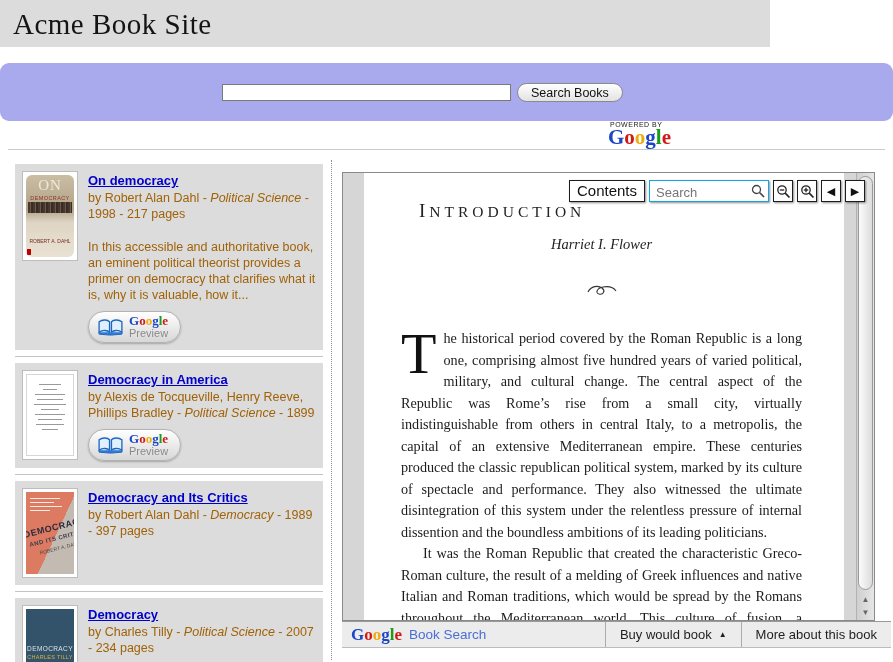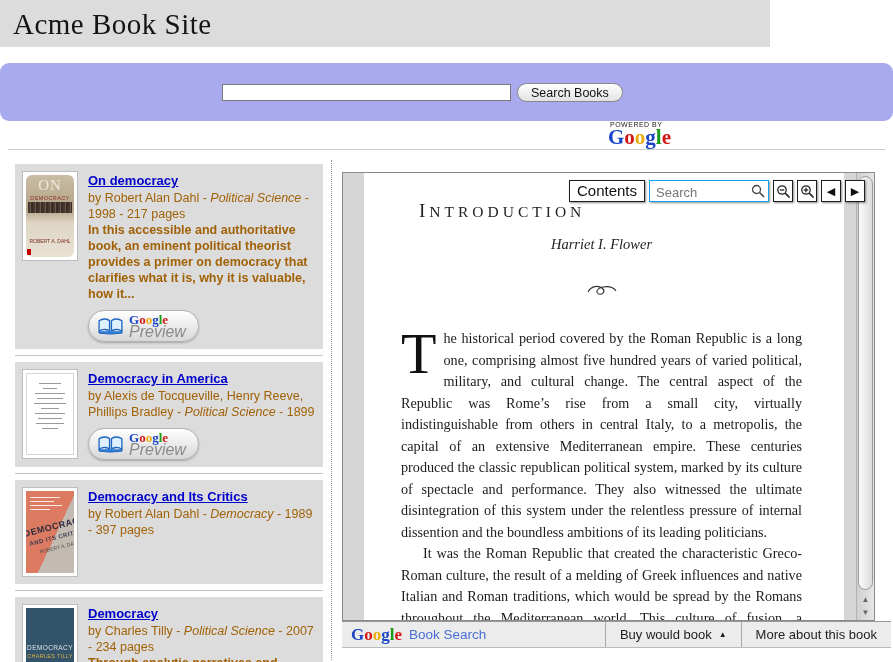--- a/index.html
+++ b/index.html
@@ -31,29 +31,29 @@
   .sidebar{position:absolute;left:15px;top:164px;width:308px;}
   .result{background:#dcdcdc;padding:7px;display:flex;gap:10px;}
   .sep{border-top:1px solid #c4c4c4;margin:6px 0;}
   .thumbwrap{flex:0 0 auto;background:#fff;border:1px solid #bdbdbd;padding:3px;height:82px;cursor:pointer;}
   .cover{width:48px;height:82px;position:relative;overflow:hidden;}
   .rbody{flex:1 1 auto;min-width:0;}
   .rtitle{display:inline-block;color:#0000cc;font-weight:bold;font-size:13px;text-decoration:underline;
           cursor:pointer;margin-bottom:2px;}
   .rbyline,.rsnippet{font-size:12.5px;line-height:16px;color:#a16207;}
   .rbyline i{font-style:italic;}
-  .rsnippet{margin-top:0;font-weight:bold;}
+  .rsnippet{margin-top:17px;}
 
   
   .gpreview{display:inline-flex;align-items:center;gap:5px;margin-top:8px;
             background:linear-gradient(#ffffff,#d7d7d7);border:1px solid #b3b3b3;border-radius:16px;
             padding:3px 12px 3px 8px;box-shadow:0 1px 2px rgba(0,0,0,0.25);cursor:pointer;}
   .gptext{display:flex;flex-direction:column;line-height:12px;}
   .gplogo{font-family:"Liberation Serif",serif;font-weight:bold;font-size:13px;}
-  .gplabel{color:#8a8a8a;font-size:16px;font-style:italic;}
+  .gplabel{color:#8a8a8a;font-size:11px;}
 
   
   .cover1{background:linear-gradient(180deg,#c9bda4 0%,#b3a488 42%,#ded5c4 58%,#e9e2d4 100%);border-radius:6px;}
   .c1-on{position:absolute;top:2px;left:0;right:0;text-align:center;font-family:"Liberation Serif",serif;
          font-size:15px;color:#efe9da;letter-spacing:1px;}
   .c1-dem{position:absolute;top:20px;left:0;right:0;text-align:center;font-size:5.5px;color:#8d2f2a;letter-spacing:0.4px;}
   .c1-strip{position:absolute;top:27px;left:2px;right:2px;height:11px;background:
             repeating-linear-gradient(90deg,#46382e 0 2px,#6b5847 2px 3px,#382c24 3px 5px);}
   .c1-auth{position:absolute;bottom:13px;left:0;right:0;text-align:center;font-size:5px;color:#7b2a20;}
   .c1-mark{position:absolute;left:1px;bottom:2px;width:4px;height:6px;background:#c00000;}

